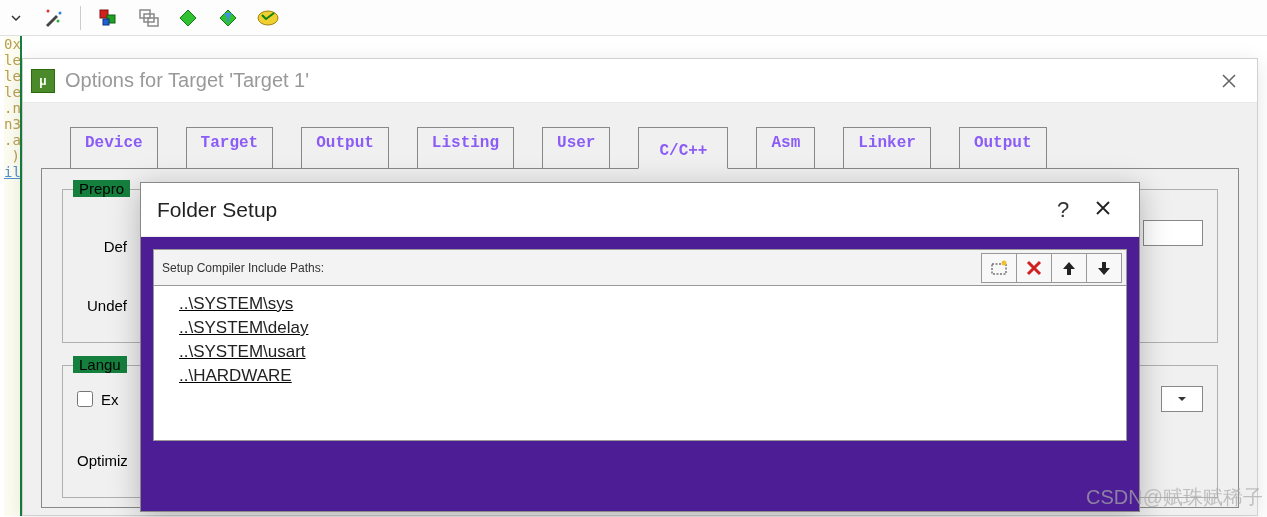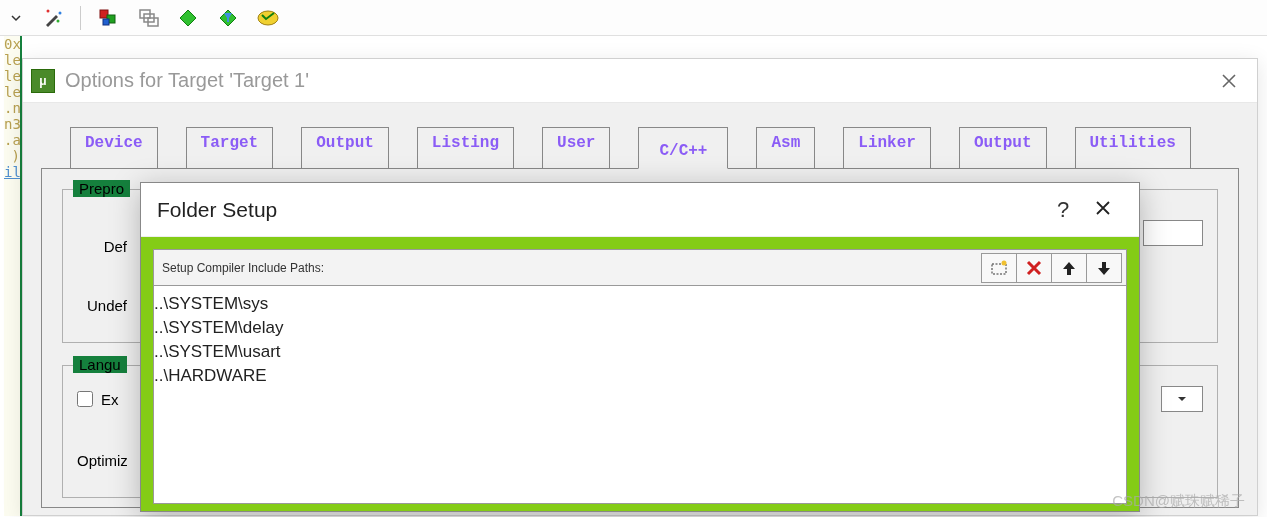--- a/index.html
+++ b/index.html
@@ -186,21 +186,21 @@
       align-items: center;
       justify-content: center;
       cursor: pointer;
     }
     .folder-dialog {
       position: absolute;
       left: 140px;
       top: 182px;
       width: 1000px;
       height: 330px;
-      background: #84cc16;
+      background: #4c1d95;
       border: 1px solid #888;
       box-shadow: 0 6px 28px rgba(0,0,0,0.25);
       z-index: 100;
     }
     .folder-titlebar {
       height: 54px;
       display: flex;
       align-items: center;
       padding: 0 16px;
       background: #fff;
@@ -251,35 +251,36 @@
       background: #f8f8f8;
       display: flex;
       align-items: center;
       justify-content: center;
       cursor: pointer;
       margin-left: -1px;
     }
     .path-list {
       border: 1px solid #999;
       background: #fff;
-      height: 219px;
-      padding: 6px 0;
+      height: 156px;
+      padding: 6px 25px;
       overflow: auto;
+      text-decoration: underline;
     }
     .path-item {
       font-size: 17px;
       color: #222;
       line-height: 24px;
       cursor: pointer;
     }
     .watermark {
       position: absolute;
-      right: 22px;
+      right: 4px;
       bottom: 6px;
-      font-size: 15px;
+      font-size: 20px;
       color: #aaa;
       opacity: 0.7;
       z-index: 200;
     }
   </style>
 </head>
 <body>
 
 <div class="toolbar">
   <div class="dropdown-arrow">
@@ -355,21 +356,20 @@
     <div class="tabs">
       <div class="tab">Device</div>
       <div class="tab">Target</div>
       <div class="tab">Output</div>
       <div class="tab">Listing</div>
       <div class="tab">User</div>
       <div class="tab active">C/C++</div>
       <div class="tab">Asm</div>
       <div class="tab">Linker</div>
       <div class="tab">Output</div>
-      <div class="tab">Utilities</div>
     </div>
     <div class="tab-panel">
       <div class="groupbox">
         <div class="groupbox-label">Prepro</div>
         <div class="form-row">
           <div class="form-label">Def</div>
           <div style="flex:1"></div>
           <input class="text-input" style="max-width: 60px;">
         </div>
         <div class="form-row">

